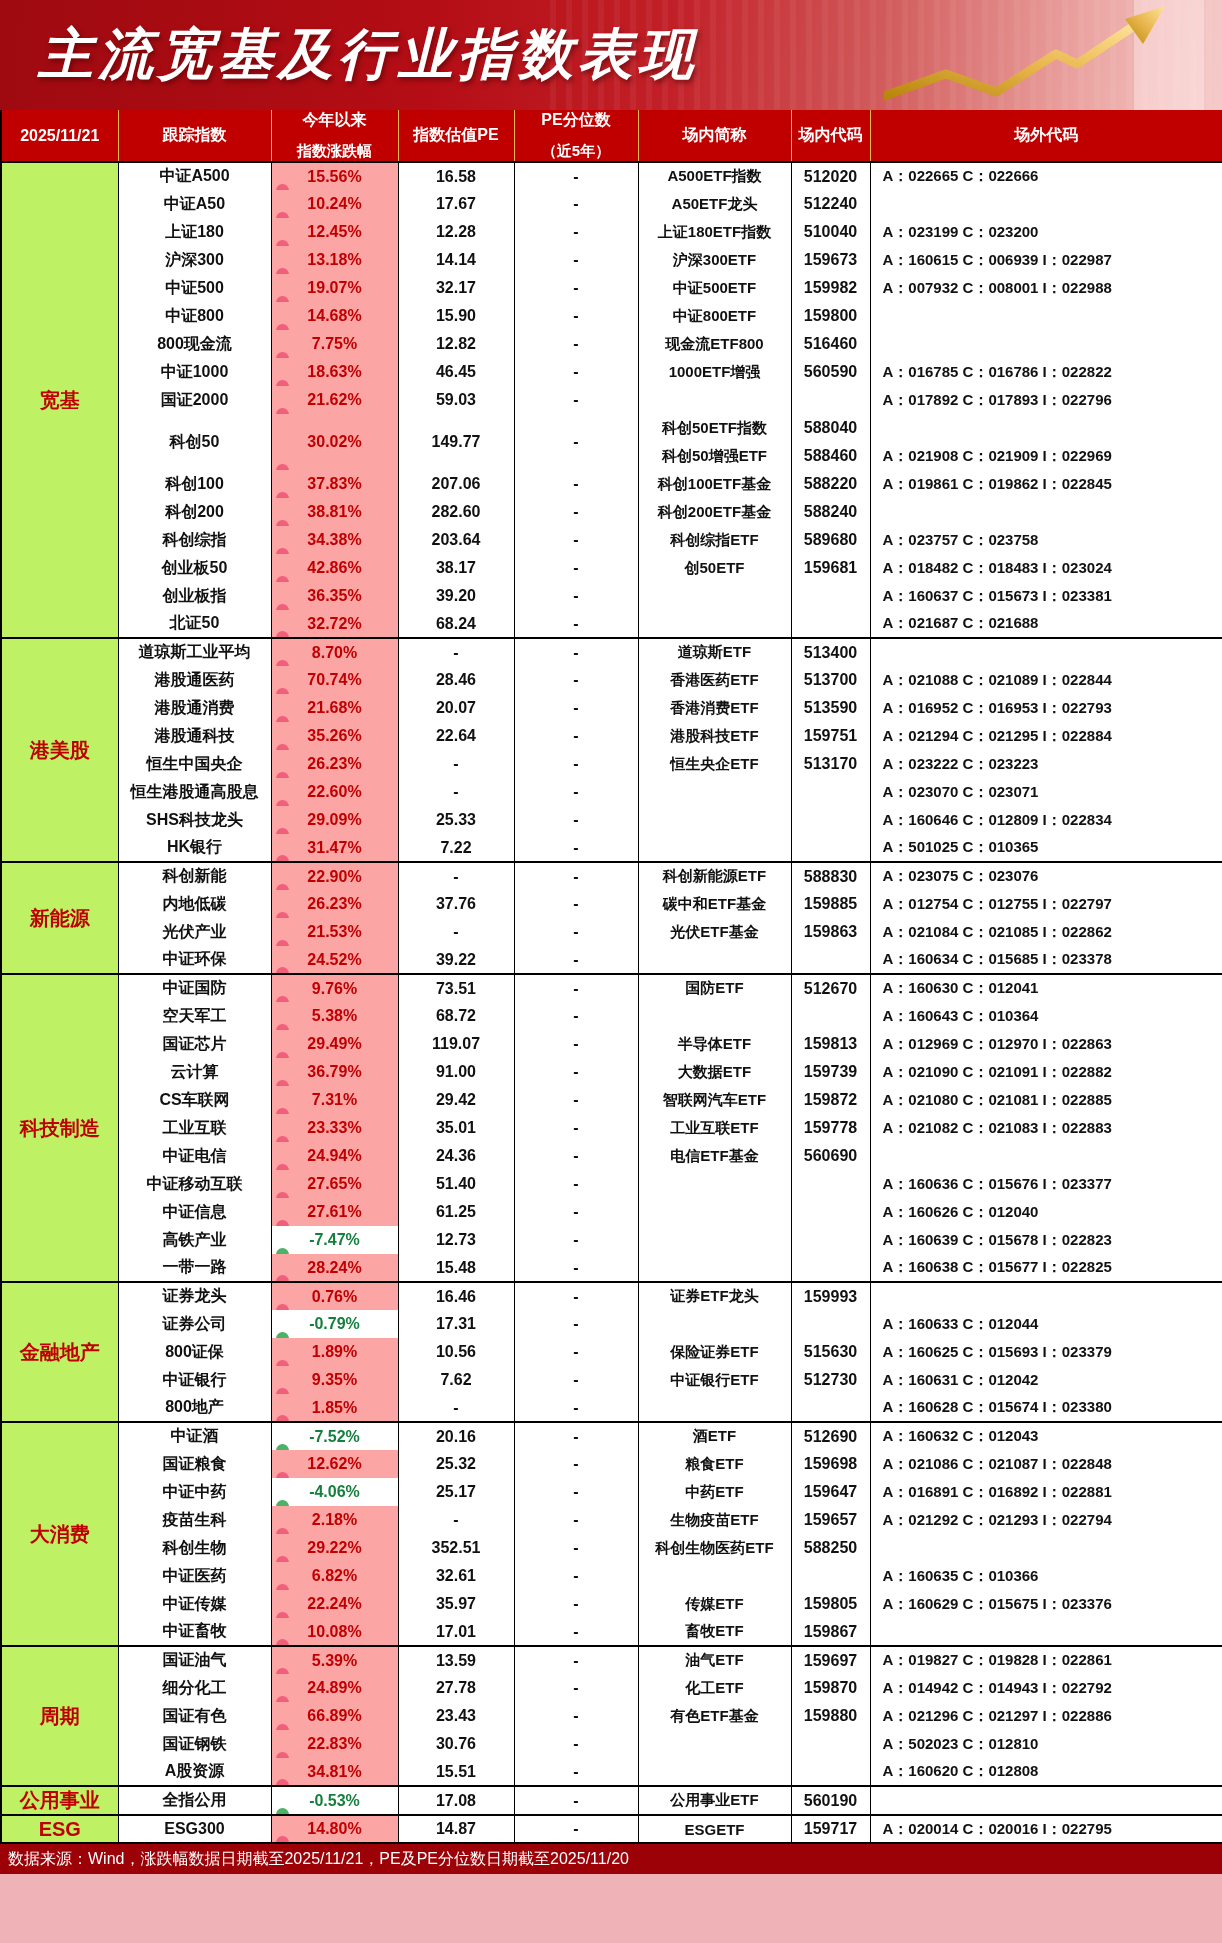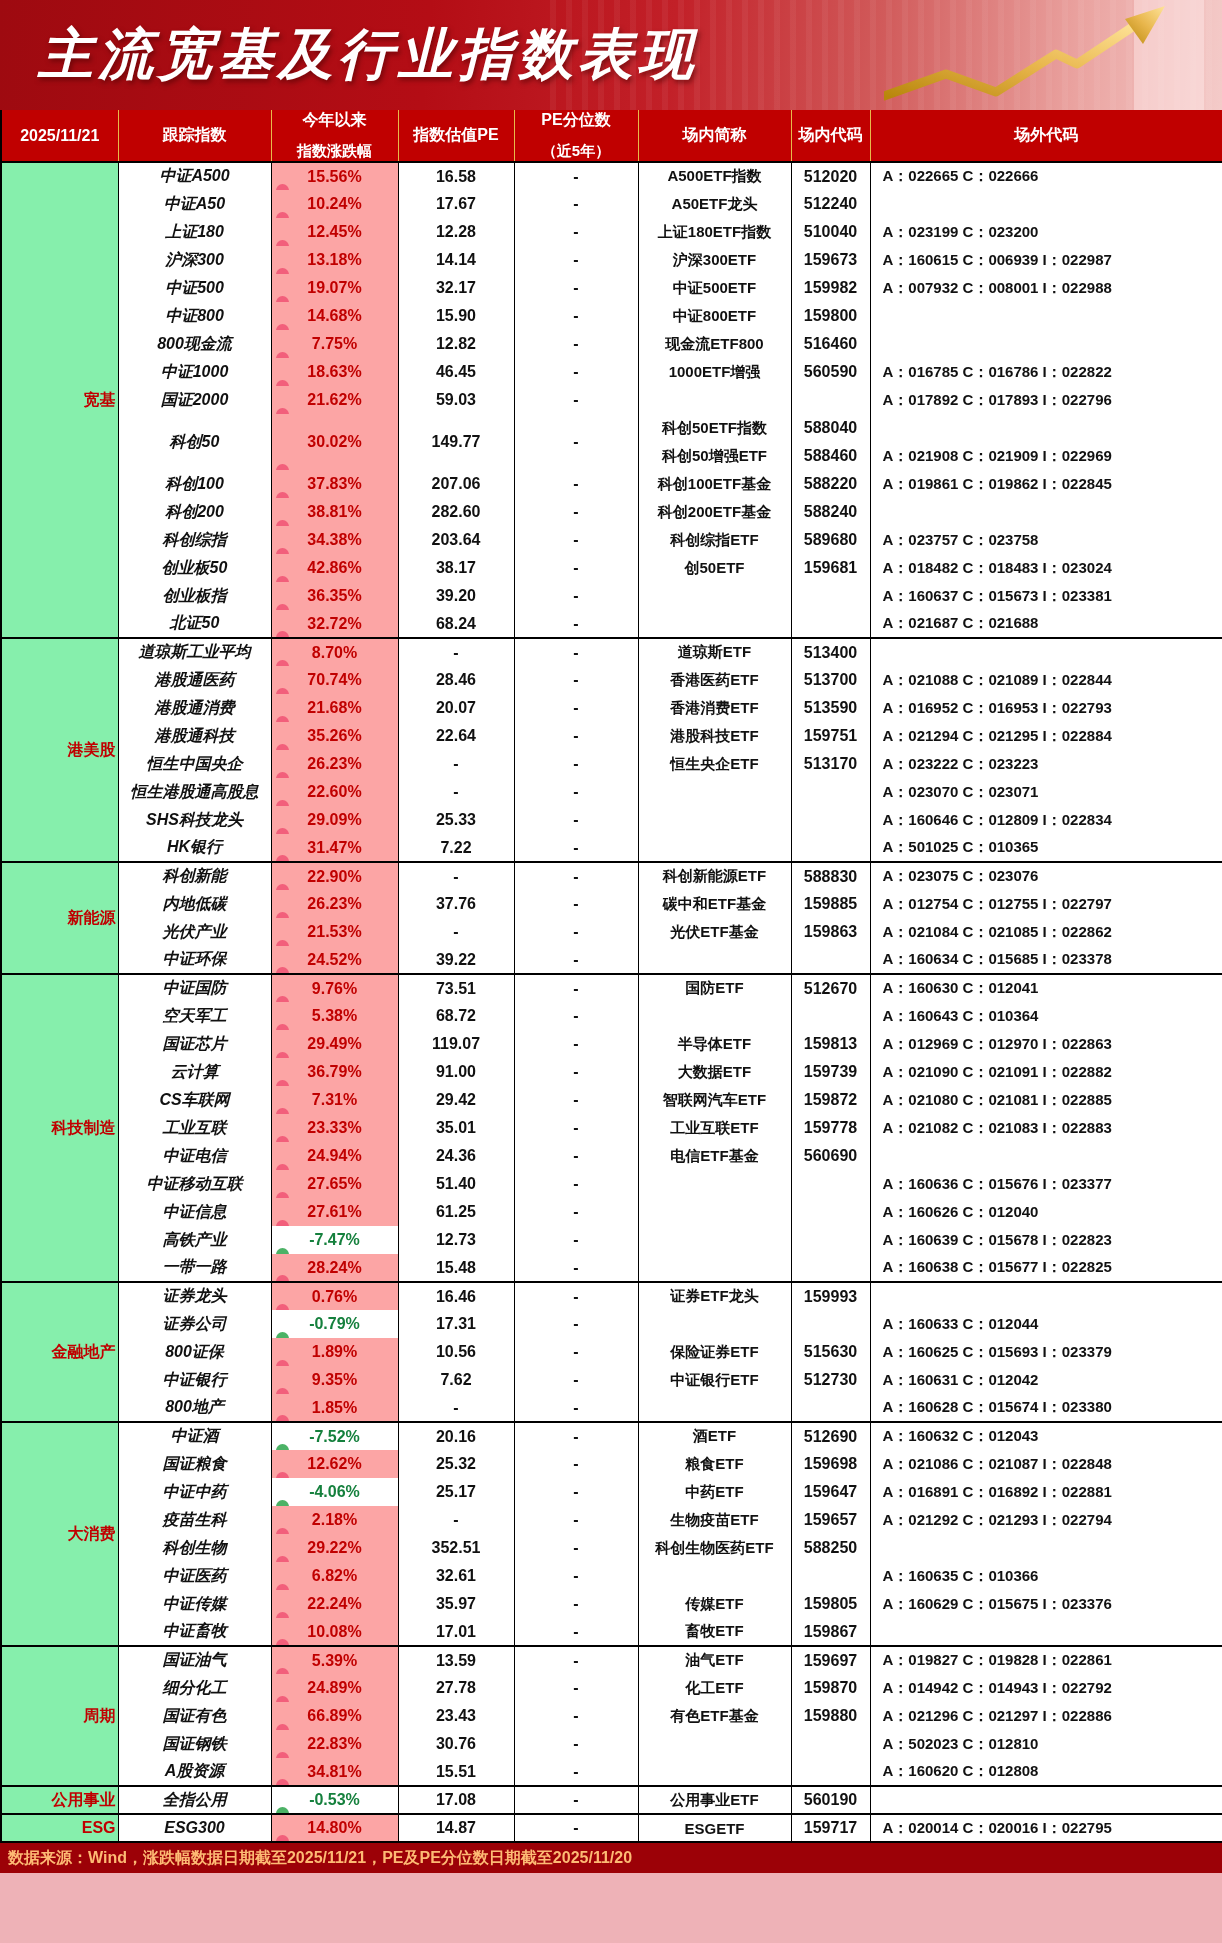--- a/index.html
+++ b/index.html
@@ -18,34 +18,34 @@
   table{border-collapse:collapse;table-layout:fixed;width:1222px;flex:0 0 auto;}
   th,td{box-sizing:border-box;overflow:hidden;}
   thead th{background:#c00000;color:#ffffff;font-weight:700;font-size:16px;height:47px;
            text-align:center;vertical-align:middle;border-left:1px solid #e7bb4a;padding:0;}
   thead th:first-child{border-left:none;margin-top:12px;}
   thead th .l2{display:block;font-size:15px;font-weight:700;margin-top:11px;}
   tbody td{border-left:1px solid #000;border-right:1px solid #000;height:28px;padding:0 2px;
            text-align:center;vertical-align:middle;font-size:16px;color:#111;}
   table{border:2px solid #000;border-top:none;}
   tr.sec-top td{border-top:2px solid #000;}
-  td.cat{color:#c00000;font-weight:700;font-size:16px;background:#86efac;text-align:right;}
-  td.idx{font-weight:700;font-size:16px;font-style:italic;}
+  td.cat{color:#c00000;font-weight:700;font-size:20px;background:#bef264;}
+  td.idx{font-weight:700;font-size:16px;}
   td.chg{position:relative;font-weight:700;font-size:16px;}
   td.chg.pos{background:#fca5a5;color:#c00000;}
   td.chg.neg{background:#ffffff;color:#15803d;}
   td.chg .dot{position:absolute;left:4px;bottom:-7px;width:13px;height:13px;border-radius:50%;z-index:3;}
   td.chg.pos .dot{background:#f25f7b;}
   td.chg.neg .dot{background:#4cb266;}
   td.pe,td.pct{font-weight:700;font-size:16px;}
   td.name{font-weight:600;font-size:15px;}
   td.code{font-weight:700;font-size:16px;}
   td.otc{text-align:left;font-weight:700;font-size:15px;padding-left:12px;white-space:nowrap;}
   
-  .footer{flex:0 0 30px;background:#9c0107;color:#fdba74;font-weight:700;font-size:16px;
+  .footer{flex:0 0 30px;background:#9c0107;color:#ffffff;font-weight:400;font-size:16px;
           line-height:30px;padding-left:8px;}
   .bottom-strip{flex:1 1 auto;background:#eeb2b7;}
 </style>
 </head>
 <body>
 
 <div class="page">
 
   <div class="banner">
     <div class="bars"></div>

